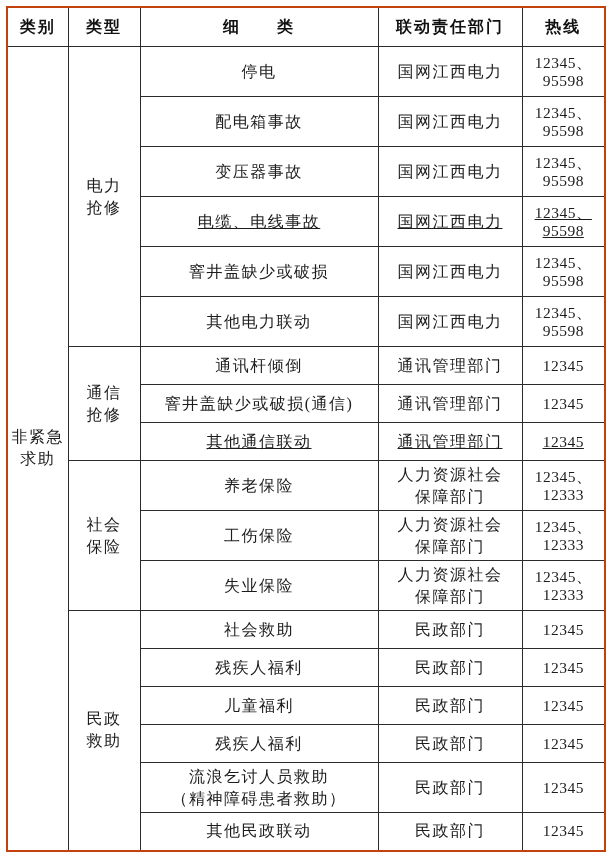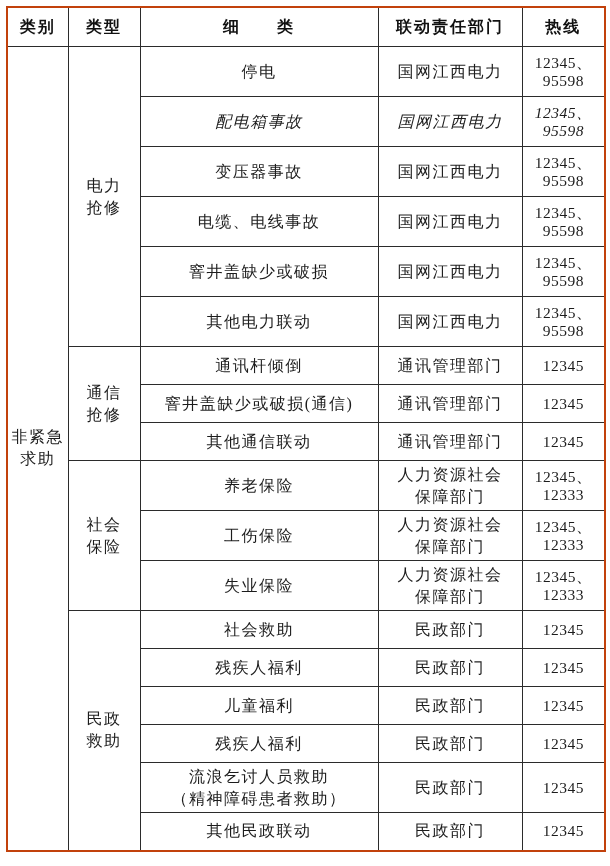--- a/index.html
+++ b/index.html
@@ -80,33 +80,33 @@
         <tr style="height: 50px;">
           <td class="cat" rowspan="18">非紧急
 求助</td>
           <td class="type" rowspan="6">电力
 抢修</td>
           <td class="sub">停电</td>
           <td class="dept">国网江西电力</td>
           <td class="hotline">12345、
 95598</td>
         </tr>
-        <tr style="height: 50px; font-style: italic;">
+        <tr style="height: 50px;">
           <td class="sub">配电箱事故</td>
           <td class="dept">国网江西电力</td>
           <td class="hotline">12345、
 95598</td>
         </tr>
         <tr style="height: 50px;">
           <td class="sub">变压器事故</td>
           <td class="dept">国网江西电力</td>
           <td class="hotline">12345、
 95598</td>
         </tr>
-        <tr style="height: 50px;">
+        <tr style="height: 50px; text-decoration: underline;">
           <td class="sub">电缆、电线事故</td>
           <td class="dept">国网江西电力</td>
           <td class="hotline">12345、
 95598</td>
         </tr>
         <tr style="height: 50px;">
           <td class="sub">窨井盖缺少或破损</td>
           <td class="dept">国网江西电力</td>
           <td class="hotline">12345、
 95598</td>
@@ -122,21 +122,21 @@
 抢修</td>
           <td class="sub">通讯杆倾倒</td>
           <td class="dept">通讯管理部门</td>
           <td class="hotline">12345</td>
         </tr>
         <tr style="height: 38px;">
           <td class="sub">窨井盖缺少或破损(通信)</td>
           <td class="dept">通讯管理部门</td>
           <td class="hotline">12345</td>
         </tr>
-        <tr style="height: 38px;">
+        <tr style="height: 38px; text-decoration: underline;">
           <td class="sub">其他通信联动</td>
           <td class="dept">通讯管理部门</td>
           <td class="hotline">12345</td>
         </tr>
         <tr style="height: 50px;">
           <td class="type" rowspan="3">社会
 保险</td>
           <td class="sub">养老保险</td>
           <td class="dept">人力资源社会
 保障部门</td>

